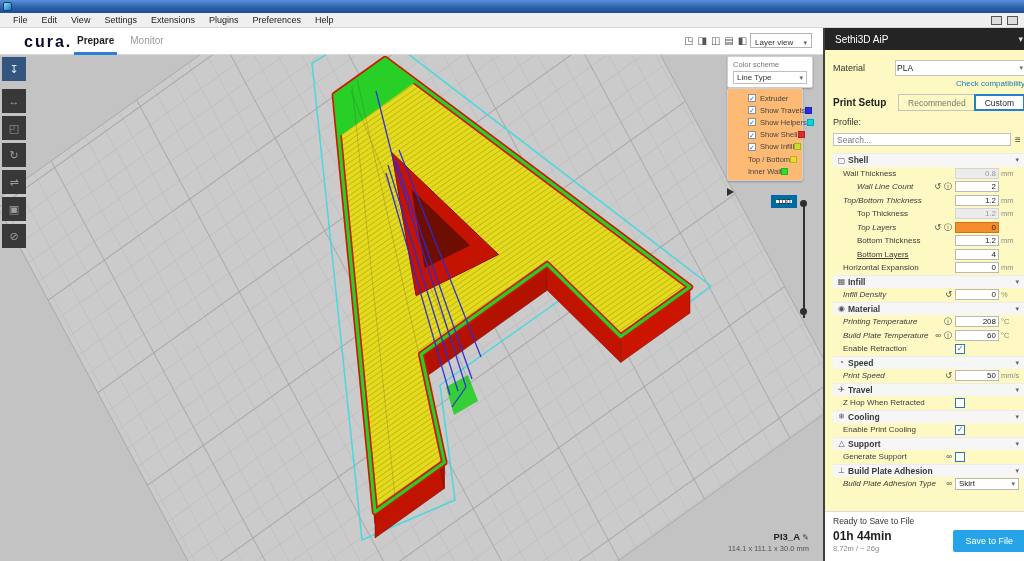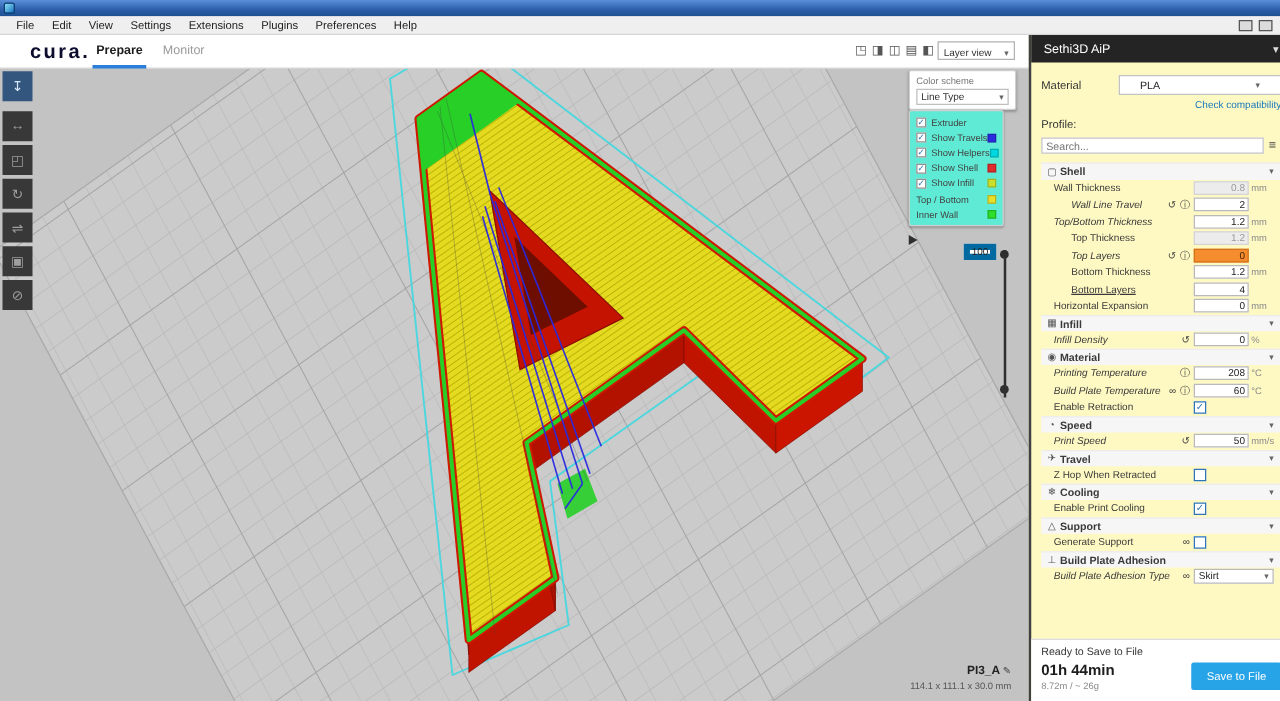--- a/index.html
+++ b/index.html
@@ -39,22 +39,22 @@
   .viewport svg{position:absolute;left:0;top:0;}
   .tools{position:absolute;left:2px;top:2px;display:flex;flex-direction:column;}
   .tool{width:24px;height:24px;background:#383838;margin-bottom:3px;display:flex;align-items:center;
         justify-content:center;font-size:11px;color:#9f9f9f;cursor:pointer;}
   .tool.first{background:#33567e;color:#d9e8fa;margin-bottom:8px;}
   .cs-panel{position:absolute;left:727px;top:1px;width:86px;background:#fff;border:1px solid #cfcfcf;
             border-radius:2px;padding:3px 5px;box-shadow:0 1px 2px rgba(0,0,0,.25);}
   .cs-label{font-size:7.5px;color:#777;}
   .cs-select{margin-top:2px;height:13px;border:1px solid #bfbfbf;display:flex;align-items:center;
              justify-content:space-between;font-size:8px;color:#333;padding:0 3px;background:#fff;}
-  .legend{position:absolute;left:727px;top:33px;width:76px;background:#5eead4;border:1px solid #cfcfcf;
-          border-radius:2px;padding:3px 5px;box-shadow:0 1px 2px rgba(0,0,0,.25);}
+  .legend{position:absolute;left:727px;top:33px;width:76px;background:#fdba74;border:1px solid #cfcfcf;
+          border-radius:2px;padding:3px 20px;box-shadow:0 1px 2px rgba(0,0,0,.25);}
   .lrow{height:12.2px;display:flex;align-items:center;}
   .lcb{width:8px;height:8px;border:1px solid #8f8f8f;background:#fff;margin-right:4px;font-size:7px;
        line-height:7px;text-align:center;color:#2e74b8;flex:0 0 auto;}
   .llabel{font-size:7.5px;color:#444;flex:1;white-space:nowrap;}
   .lsw{width:7px;height:7px;flex:0 0 auto;border:1px solid rgba(0,0,0,.2);}
   .play{position:absolute;left:727px;top:133px;width:0;height:0;border-left:7px solid #2f2f2f;
         border-top:4.5px solid transparent;border-bottom:4.5px solid transparent;cursor:pointer;}
   .layerbox{position:absolute;left:771px;top:140px;width:26px;height:13px;background:#fff;border:5px solid #0369a1;
             font-size:8px;color:#222;display:flex;align-items:center;justify-content:center;}
   .slider{position:absolute;left:803px;top:145px;width:2px;height:118px;background:#2f2f2f;cursor:pointer;}
@@ -69,21 +69,21 @@
   .rightpanel{position:absolute;left:823px;top:28px;width:210px;height:533px;background:#fef9c3;
               border-left:2px solid #404040;}
   .rp-header{height:22px;background:#242424;color:#fff;font-size:10px;display:flex;align-items:center;
              justify-content:space-between;padding:0 10px;cursor:pointer;}
   .rp-body{position:relative;padding:0 8px;}
   .row{display:flex;align-items:center;}
   .mat-row{margin-top:10px;}
   .lbl{font-size:9px;color:#333;width:62px;}
   .lbl2{font-size:9px;color:#333;width:34px;}
   .select{flex:1;height:16px;border:1px solid #c3c3c3;background:#fff;display:flex;align-items:center;
-          justify-content:space-between;font-size:8.5px;color:#222;padding:0 16px;cursor:pointer;}
+          justify-content:space-between;font-size:8.5px;color:#222;padding:0 1px;cursor:pointer;}
   .compat{font-size:8px;color:#1778bd;text-align:right;margin-top:3px;cursor:pointer;}
   .ps-row{margin-top:6px;justify-content:space-between;}
   .pslbl{font-size:10px;font-weight:bold;color:#222;}
   .modeToggle{display:flex;border:1px solid #c3c3c3;height:17px;}
   .modeBtn{font-size:8.5px;color:#777;display:flex;align-items:center;padding:0 9px;cursor:pointer;}
   .modeBtn.active{border:2px solid #2381c9;color:#1d1d1d;margin:-1px;background:#fff;}
   .prof-row{margin-top:6px;}
   .prof .profname{flex:1;white-space:nowrap;overflow:hidden;font-size:8px;}
   .prof .profhint{font-size:7px;color:#aaa;margin:0 3px;}
   .prof .star{font-size:8px;color:#333;margin-right:3px;}
@@ -318,20 +318,27 @@
     </div>
     <div class="rp-body">
       <div class="row mat-row">
         <span class="lbl">Material</span>
         <div class="select">
           <span>PLA</span>
           <span class="chev">▾</span>
         </div>
       </div>
       <div class="compat">Check compatibility</div>
+      <div class="row ps-row">
+        <span class="pslbl">Print Setup</span>
+        <div class="modeToggle">
+          <div class="modeBtn">Recommended</div>
+          <div class="modeBtn active">Custom</div>
+        </div>
+      </div>
       <div class="row prof-row">
         <span class="lbl2">Profile:</span>
       </div>
       <div class="row search-row">
         <input class="search" placeholder="Search..." style="">
         <span class="filter">≡</span>
       </div>
       <div class="settings" id="settings">
           <div class="s-row cat">
             <span class="cat-glyph">▢</span>
@@ -339,21 +346,21 @@
             <span class="chev c2">▾</span>
           </div>
           <div class="s-row">
             <span class="s-label" style="padding-left: 8px;">Wall Thickness</span>
             <div class="varea">
               <div class="vbox disabled">0.8</div>
               <span class="unit">mm</span>
             </div>
           </div>
           <div class="s-row">
-            <span class="s-label i" style="padding-left: 22px;">Wall Line Travel</span>
+            <span class="s-label i" style="padding-left: 22px;">Wall Line Count</span>
             <span class="rowicon">↺</span>
             <span class="rowicon">ⓘ</span>
             <div class="varea">
               <div class="vbox">2</div>
               <span class="unit"></span>
             </div>
           </div>
           <div class="s-row">
             <span class="s-label i" style="padding-left: 8px;">Top/Bottom Thickness</span>
             <div class="varea">

